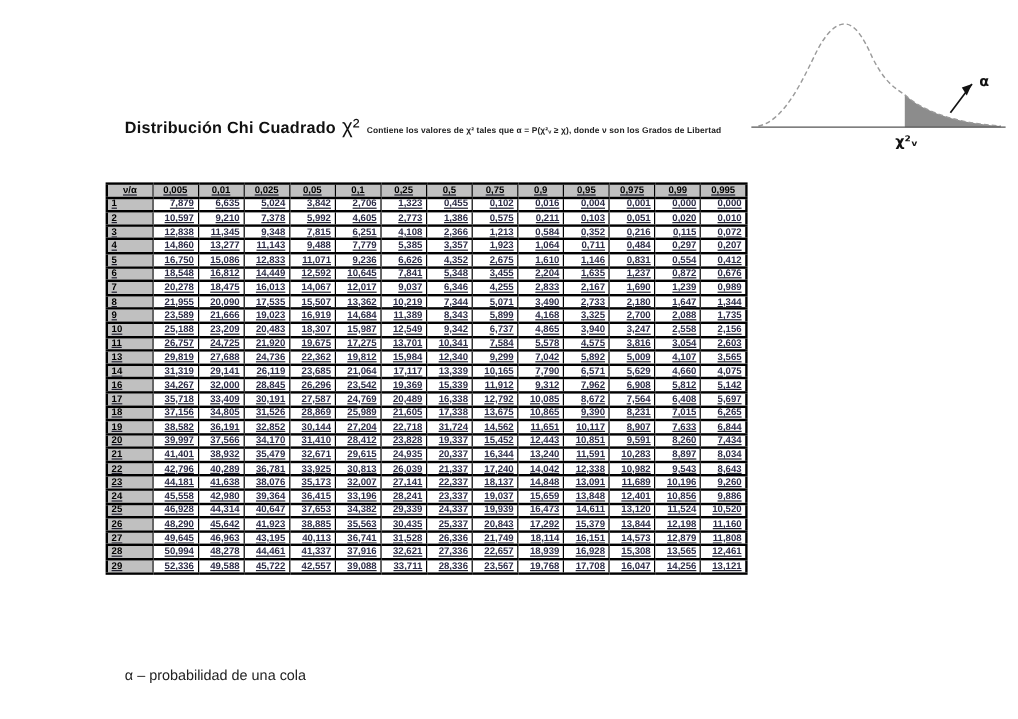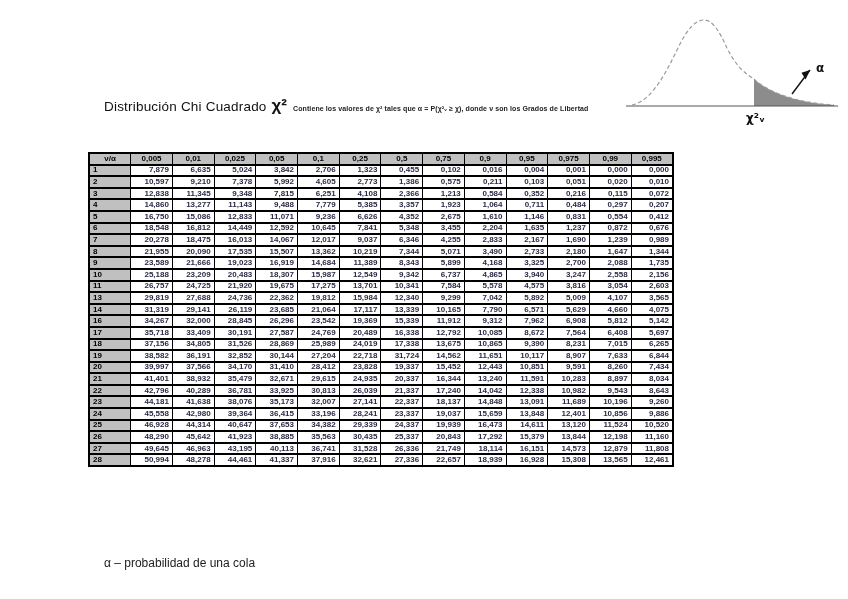--- a/index.html
+++ b/index.html
@@ -6,31 +6,31 @@
   body{
     width:848px;height:599px;background:#ffffff;position:relative;
     font-family:"Liberation Sans","DejaVu Sans",sans-serif;
     overflow:hidden;color:#1e1e2e;
   }
   
   .title-row{
     position:absolute;left:104px;top:96px;width:540px;
     display:flex;align-items:baseline;white-space:nowrap;
   }
-  .main-title{font-size:13.5px;font-weight:normal;color:#111;letter-spacing:.2px;}
-  .chi-symbol{font-size:17px;font-weight:bold;margin:0 6px 0 5px;color:#111;}
+  .main-title{font-size:13.5px;font-weight:bold;color:#111;letter-spacing:.2px;}
+  .chi-symbol{font-size:17px;font-weight:normal;margin:0 6px 0 5px;color:#111;}
   .subtitle{font-size:7px;color:#222;font-weight:bold;letter-spacing:.1px;}
   
   .graph{position:absolute;left:626px;top:6px;width:218px;height:128px;}
   .graph svg{width:100%;height:100%;}
   
   .chi-table-wrap{position:absolute;left:88px;top:152px;width:650px;}
   table.chi{
-    border-collapse:collapse;table-layout:fixed;width:586px;
-    font-size:8px;line-height:1;
+    border-collapse:collapse;table-layout:fixed;width:535px;
+    font-size:8px;line-height:1;text-decoration:underline;
   }
   table.chi th,table.chi td{
     border-left:1px solid #000;border-right:1px solid #000;
     border-top:2px solid #000;border-bottom:2px solid #000;
     height:9.6px;padding:0 3px;overflow:hidden;
   }
   table.chi{border:2px solid #000;}
   table.chi th.corner,table.chi th.colhead{
     background:#c0c0c0;color:#000;font-weight:bold;text-align:center;padding:0 1px;
   }
@@ -335,21 +335,21 @@
           <td>6,408</td>
           <td>5,697</td>
         </tr>
         <tr>
           <th class="rowhead">18</th>
           <td>37,156</td>
           <td>34,805</td>
           <td>31,526</td>
           <td>28,869</td>
           <td>25,989</td>
-          <td>24,019</td>
+          <td>21,605</td>
           <td>17,338</td>
           <td>13,675</td>
           <td>10,865</td>
           <td>9,390</td>
           <td>8,231</td>
           <td>7,015</td>
           <td>6,265</td>
         </tr>
         <tr>
           <th class="rowhead">19</th>
@@ -504,17 +504,33 @@
           <td>37,916</td>
           <td>32,621</td>
           <td>27,336</td>
           <td>22,657</td>
           <td>18,939</td>
           <td>16,928</td>
           <td>15,308</td>
           <td>13,565</td>
           <td>12,461</td>
         </tr>
+        <tr>
+          <th class="rowhead">29</th>
+          <td>52,336</td>
+          <td>49,588</td>
+          <td>45,722</td>
+          <td>42,557</td>
+          <td>39,088</td>
+          <td>33,711</td>
+          <td>28,336</td>
+          <td>23,567</td>
+          <td>19,768</td>
+          <td>17,708</td>
+          <td>16,047</td>
+          <td>14,256</td>
+          <td>13,121</td>
+        </tr>
       </tbody>
   </table>
 </div>
 
 <div class="footnote">α – probabilidad de una cola</div>
 
 </body></html>

